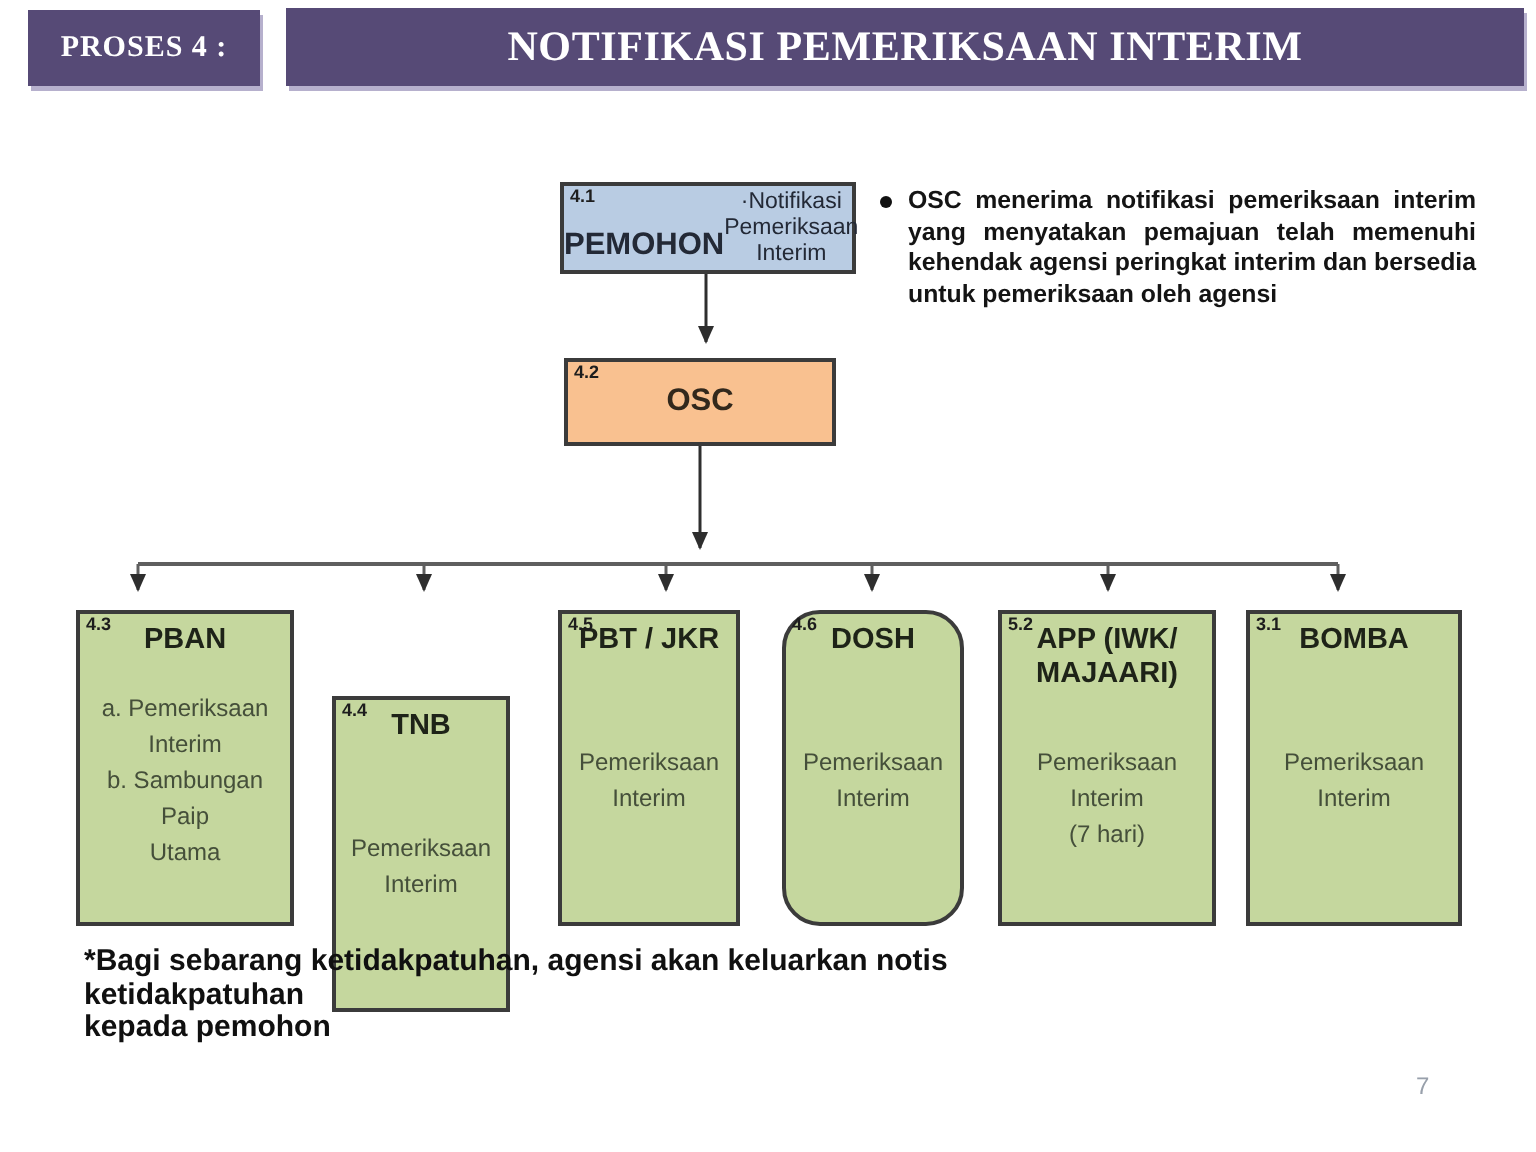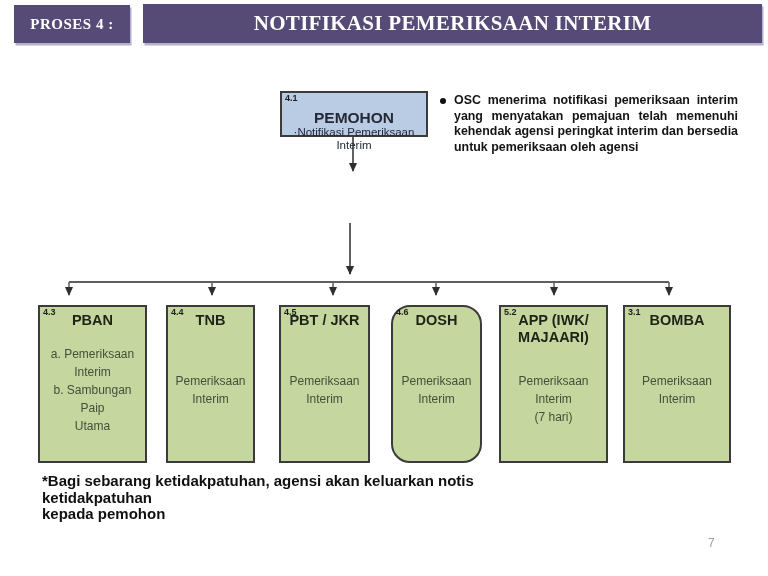--- a/index.html
+++ b/index.html
@@ -18,21 +18,21 @@
   #title-box{left:143px;top:4px;width:619px;height:39px;font-size:21px;letter-spacing:.3px;}
   
   #connectors{position:absolute;left:0;top:0;pointer-events:none;}
   
   .flowbox{position:absolute;box-sizing:border-box;border:2px solid #3b3b3b;}
   .corner-id{
     position:absolute;top:0px;left:3px;font-size:9px;font-weight:bold;color:#1d1d1d;line-height:11px;
   }
   #pemohon-box{
     left:280px;top:91px;width:148px;height:46px;background:#b9cce3;color:#232936;
-    display:flex;flex-direction:column;align-items:center;
+    display:flex;flex-direction:row;align-items:center;
   }
   #pemohon-box .bx-title{font-size:15.5px;font-weight:bold;line-height:16px;margin-top:17px;}
   #pemohon-box .bx-sub{font-size:11.5px;line-height:13px;text-align:center;white-space:pre-line;}
   #osc-box{
     left:282px;top:179px;width:136px;height:44px;background:#f9c190;color:#32281c;
     display:flex;align-items:center;justify-content:center;
     font-size:15.5px;font-weight:bold;
   }
   .agency{
     top:305px;height:158px;background:#c5d79e;
@@ -40,21 +40,21 @@
   }
   .agency .bx-title{
     margin-top:5px;text-align:center;font-weight:bold;font-size:14.5px;line-height:17px;
     color:#1e2318;white-space:pre-line;
   }
   .agency .bx-body{
     flex:1;display:flex;align-items:center;justify-content:center;text-align:center;
     font-size:12px;line-height:18px;color:#454f3a;white-space:pre-line;padding:0 2px 10px 2px;
   }
   #agency-pban{left:38px;width:109px;}
-  #agency-tnb{left:166px;width:89px;}
+  #agency-tnb{left:166px;width:89px;margin-top:43px;}
   #agency-pbtjkr{left:279px;width:91px;}
   #agency-dosh{left:391px;width:91px;border-radius:19px;}
   #agency-app{left:499px;width:109px;}
   #agency-bomba{left:623px;width:108px;}
   
   #notes{position:absolute;left:440px;top:93px;width:298px;}
   .bullet{display:flex;margin-bottom:16px;}
   .bullet-dot{flex:none;width:6px;height:6px;border-radius:50%;background:#111111;margin:5px 8px 0 0;}
   .bullet-text{
     text-align:justify;font-weight:bold;font-size:12.4px;line-height:15.6px;color:#141414;
@@ -103,20 +103,24 @@
     </g>
   </svg>
 
   <div id="pemohon-box" class="flowbox">
     <span class="corner-id">4.1</span>
     <div class="bx-title">PEMOHON</div>
     <div class="bx-sub">·Notifikasi Pemeriksaan
 Interim</div>
   </div>
 
+  <div id="osc-box" class="flowbox">
+    <span class="corner-id">4.2</span>
+    <span>OSC</span>
+  </div>
 
   <div id="agency-pban" class="flowbox agency">
     <span class="corner-id">4.3</span>
     <div class="bx-title">PBAN</div>
     <div class="bx-body">a. Pemeriksaan
 Interim
 b. Sambungan Paip
 Utama</div>
   </div>
   <div id="agency-tnb" class="flowbox agency">

